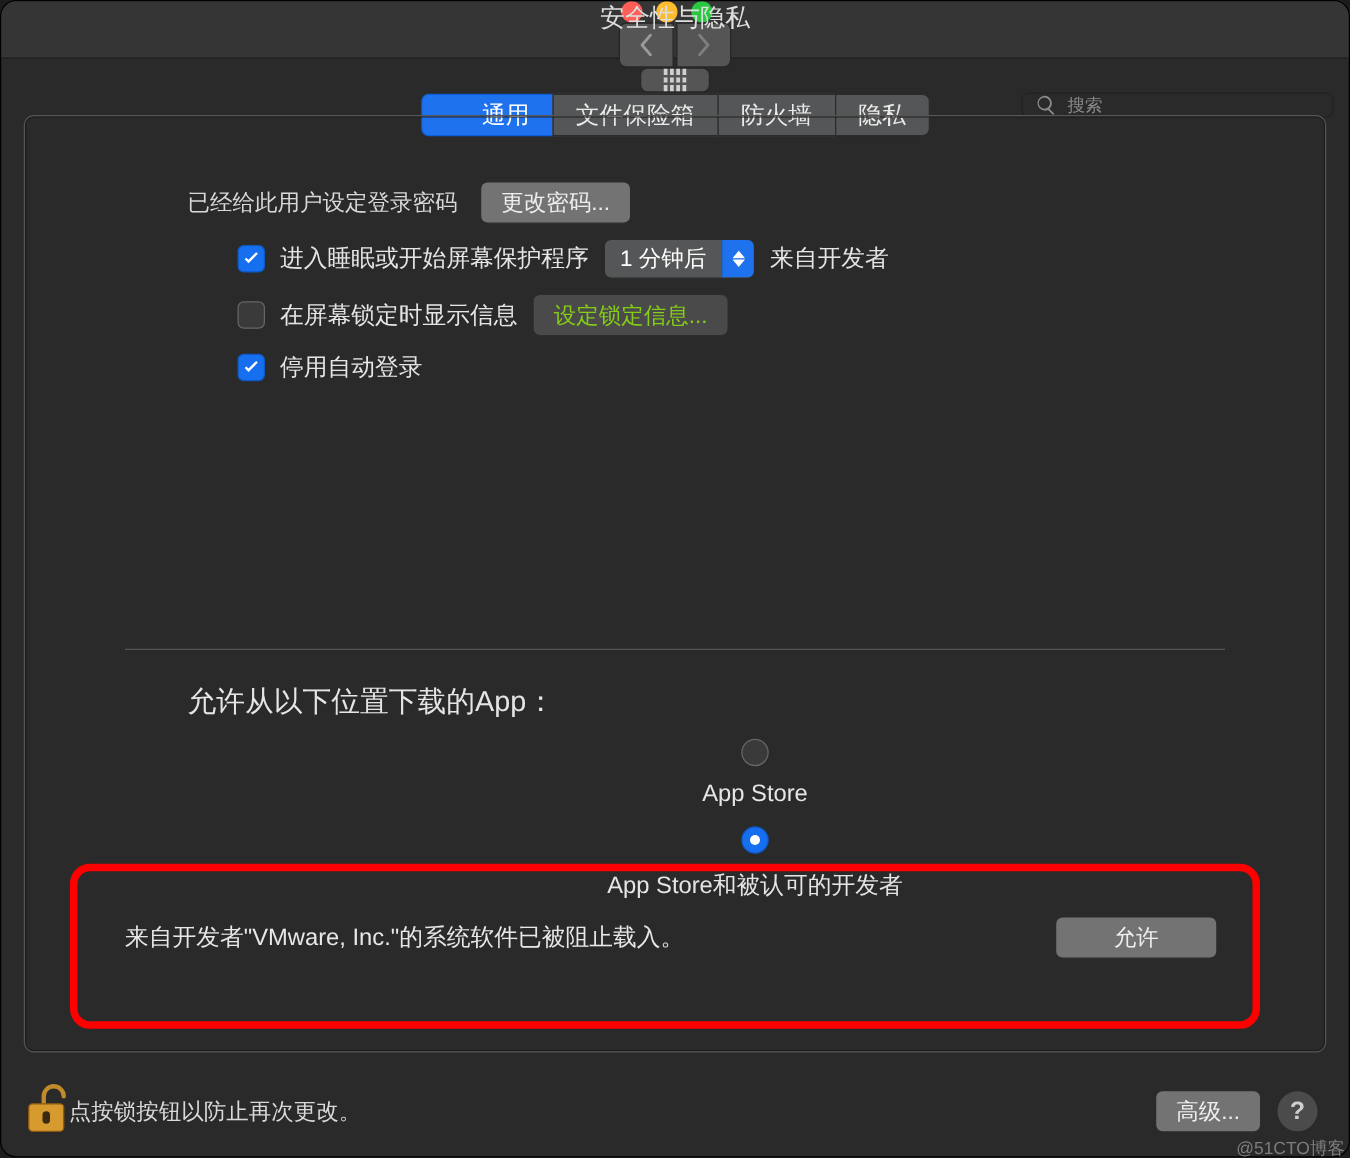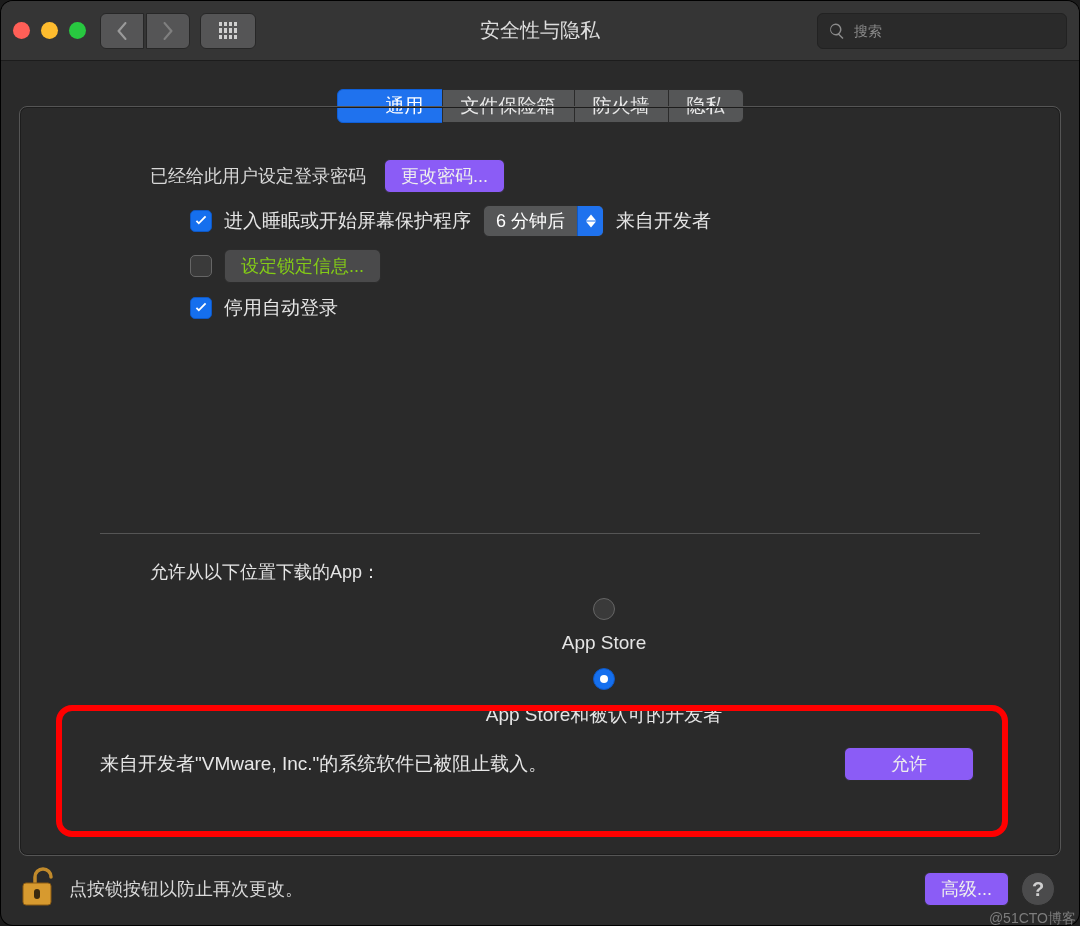--- a/index.html
+++ b/index.html
@@ -14,26 +14,27 @@
   .window {
     width: 1078px; height: 924px;
     margin: 1px;
     background: #2a2a2a;
     border-radius: 12px;
     overflow: hidden;
     display: flex; flex-direction: column;
     box-shadow: 0 0 0 1px #000;
   }
   .titlebar {
-    height: 60px;
+    height: 46px;
     background: #353535;
     border-bottom: 1px solid #1c1c1c;
     display: flex; align-items: center;
     position: relative;
     padding: 0 12px;
+    flex-direction: column;
   }
   .traffic { display: flex; gap: 11px; align-items: center; margin-right: 14px;}
   .tl { width: 17px; height: 17px; border-radius: 50%; }
   .tl.red { background: #ff5f57; }
   .tl.yellow { background: #febc2e; }
   .tl.green { background: #28c840; }
   .toolbar-group { display: flex; gap: 2px; }
   .tb-btn {
     height: 36px; width: 44px;
     background: #555556;
@@ -94,21 +95,21 @@
     padding: 42px 40px 40px 40px;
     min-height: 750px;
     box-shadow: inset 0 0 0 1px #1d1d1d;
     position: relative;
   }
   .row1 {
     display:flex; align-items:center; gap:18px; margin-left:90px;
   }
   .btn {
     height:34px; padding:0 16px;
-    background:#8b5cf6; border:1px solid #2c2c2c; border-radius:6px;
+    background:#737373; border:1px solid #2c2c2c; border-radius:6px;
     color:#eee; font-size:18px;
     display:inline-flex; align-items:center; justify-content:center;
   }
   .btn.disabled { color:#84cc16; background:#4a4a4b;}
   .section-login { margin-top:10px; }
   .opt-row {
     display:flex; align-items:center; gap:12px;
     margin-left:130px; margin-top:12px;
     color:#e5e5e5; font-size:19px;
   }
@@ -133,21 +134,21 @@
     width:26px; background:#1f72ee;
     display:flex; flex-direction:column; align-items:center; justify-content:center;
     border-left:1px solid #0e58c5;
   }
   .select .arrows svg{ width:10px; height:7px; fill:#fff; display:block;}
   .divider {
     border:0; border-top:1px solid #555;
     margin: 212px 40px 0 40px;
   }
   .allow-section { margin-top:26px; margin-left:90px;}
-  .allow-title { color:#e5e5e5; font-size:18px;}
+  .allow-title { color:#e5e5e5; font-size:23px;}
   .radio-row {
     display:flex; align-items:center; gap:12px;
     margin-left:38px; margin-top:14px; font-size:19px; color:#e5e5e5;flex-direction:column;
   }
   .radio {
     width:22px;height:22px;border-radius:50%;
     background:#3a3a3a;border:1px solid #666;
     display:flex;align-items:center;justify-content:center; flex-shrink:0;
   }
   .radio.checked{ background:#156fee; border-color:#0e58c5;}
@@ -163,21 +164,21 @@
   }
   .blocked-row{
     position:absolute; left:80px; right:86px; top:640px;
     display:flex; align-items:center; justify-content:space-between;
   }
   .blocked-row .msg{ color:#e7e7e7; font-size:19px;}
   .blocked-row .btn{ width:130px; justify-content:center;}
   .footer{
     position:absolute; left:0; right:0; bottom:0;
     height:72px; padding:0 24px 0 18px;
-    display:flex; align-items:center; gap:14px;
+    display:flex; align-items:center; gap:0;
   }
   .lock-icon svg{ width:36px; height:44px;}
   .foot-text{ color:#d9d9d9; font-size:18px;}
   .foot-right{ margin-left:auto; display:flex; align-items:center; gap:12px;}
   .help{
     width:34px;height:34px;border-radius:50%;
     background:#4b4b4c;border:1px solid #2a2a2a;
     display:flex;align-items:center;justify-content:center;
     color:#cfcfcf; font-size:20px; font-weight:600;
   }
@@ -253,35 +254,36 @@
         </div>
 
         <div class="opt-row">
           <div class="chk checked">
             <svg viewBox="0 0 16 16">
                 <path d="M2 8.5l3.5 3.5L14 3.5l-1.5-1.5L5.5 9 3.5 7z"></path>
               </svg>
           </div>
           <span>进入睡眠或开始屏幕保护程序</span>
           <div class="select">
-            <span class="val">6 分钟后</span>
+            <span class="val">1 分钟后</span>
             <span class="arrows">
               <svg viewBox="0 0 10 6">
                   <path d="M5 0L0 6h10z"></path>
                 </svg>
               <svg viewBox="0 0 10 6">
                   <path d="M5 6L0 0h10z"></path>
                 </svg>
             </span>
           </div>
           <span>来自开发者</span>
         </div>
 
         <div class="opt-row">
           <div class="chk"></div>
+          <span>在屏幕锁定时显示信息</span>
           <div class="btn disabled">设定锁定信息...</div>
         </div>
 
         <div class="opt-row">
           <div class="chk checked">
             <svg viewBox="0 0 16 16">
                 <path d="M2 8.5l3.5 3.5L14 3.5l-1.5-1.5L5.5 9 3.5 7z"></path>
               </svg>
           </div>
           <span>停用自动登录</span>

